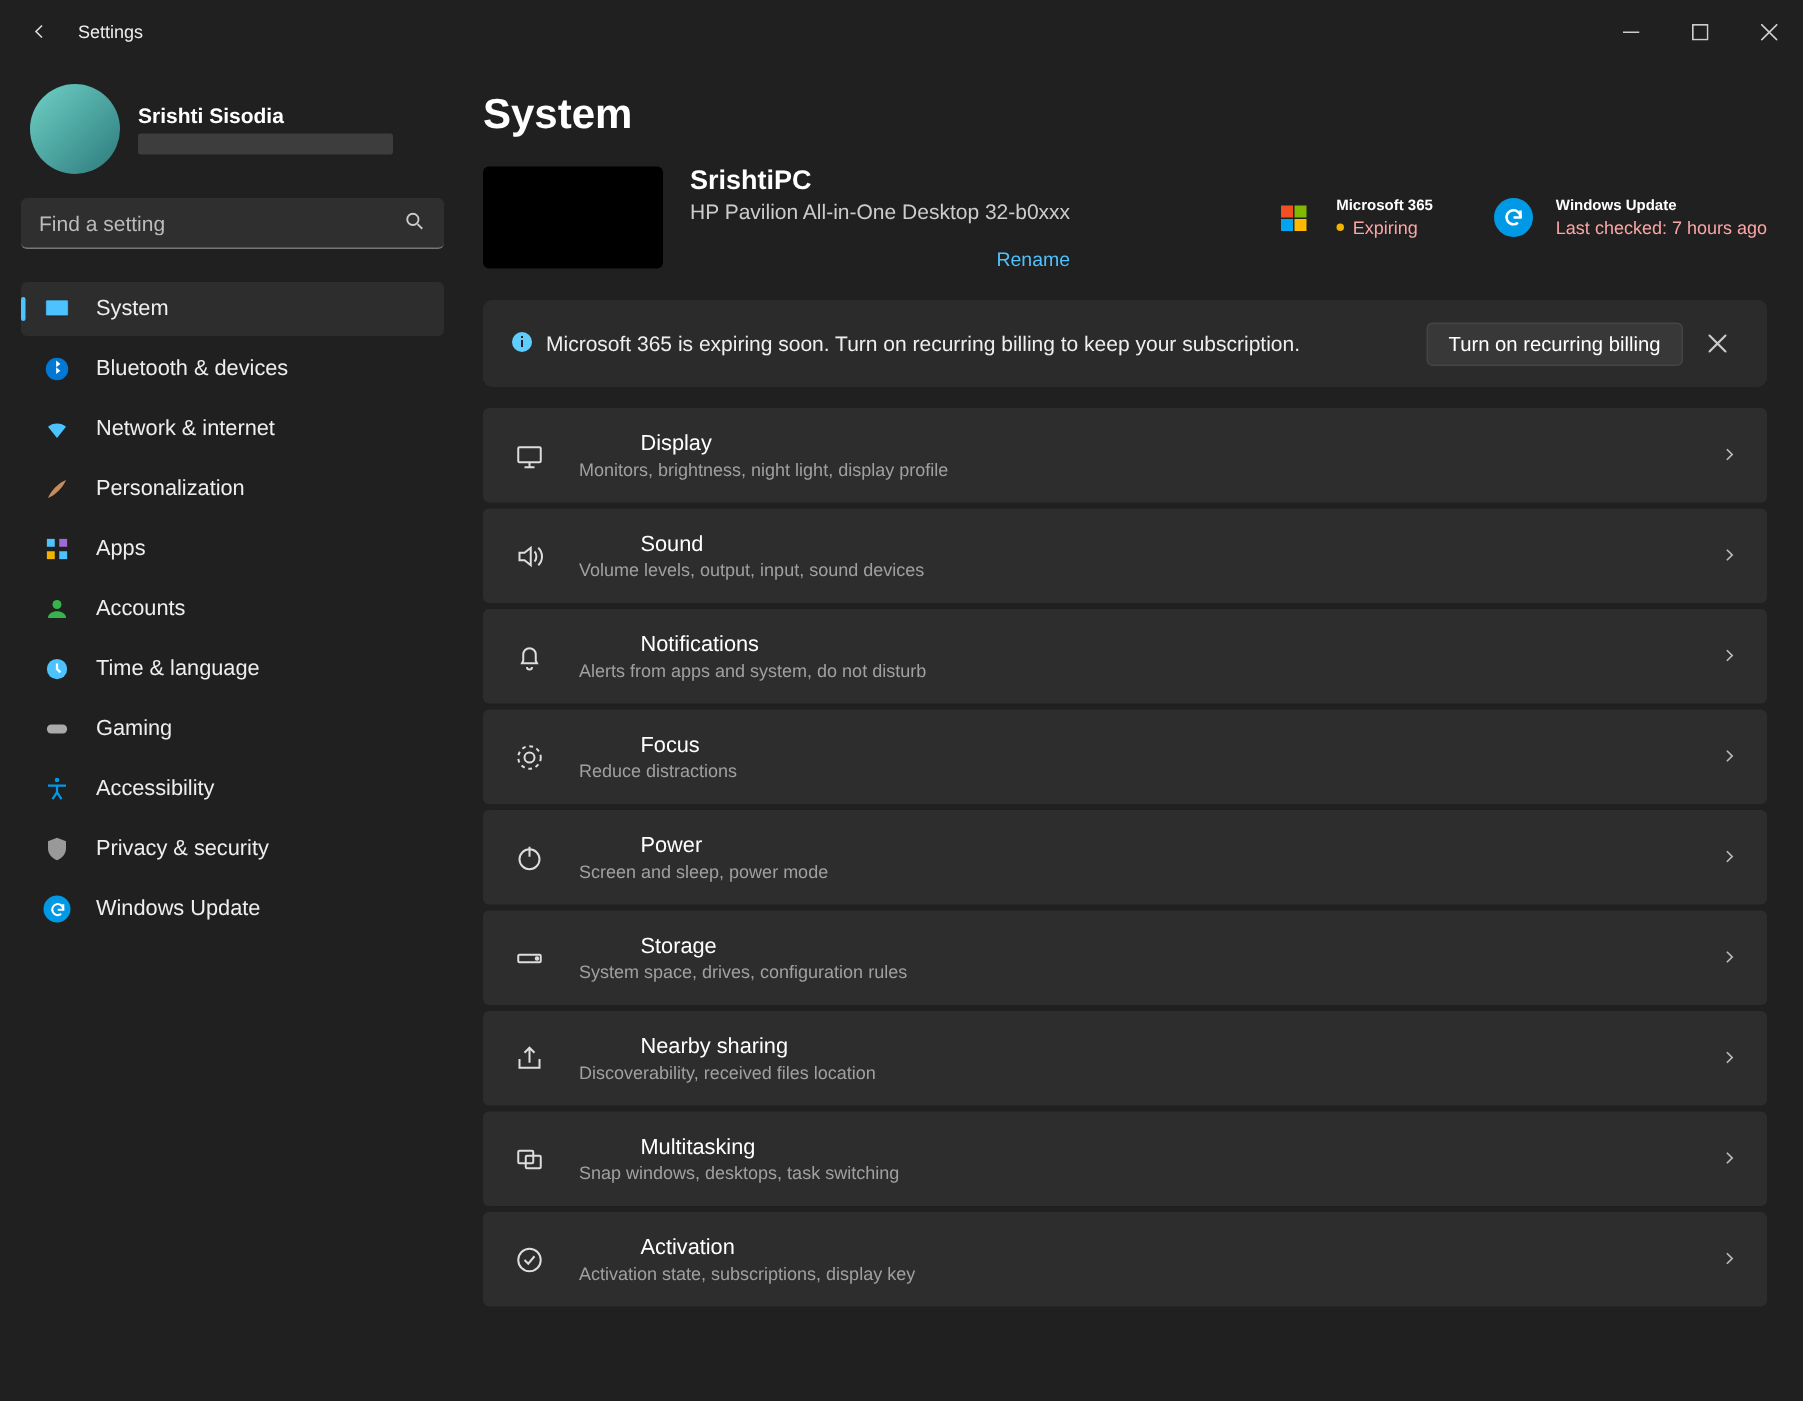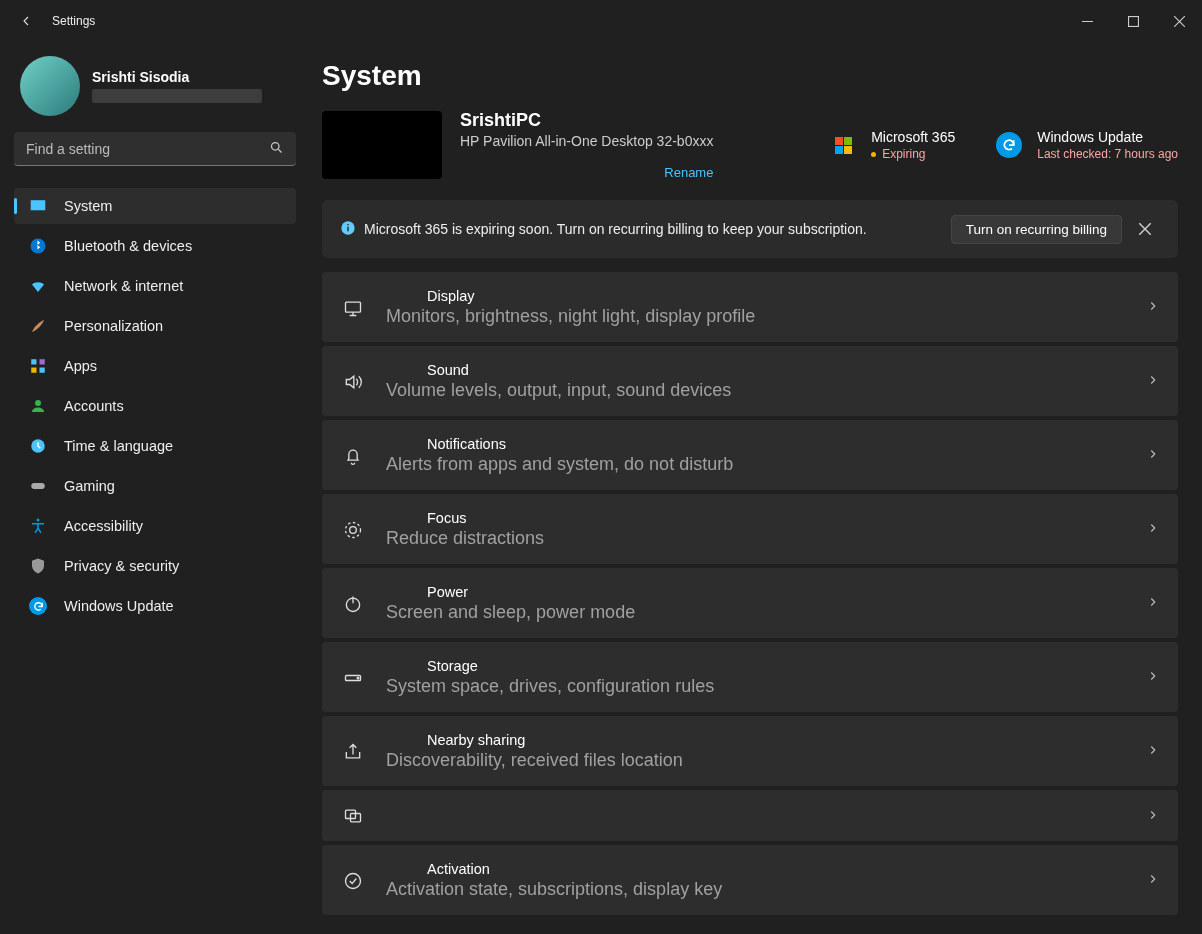--- a/index.html
+++ b/index.html
@@ -72,21 +72,21 @@
   .main h1 { font-size:28px; font-weight:600; margin-bottom:18px; }
 
   .device-row { display:flex; align-items:center; gap:18px; margin-bottom:20px; }
   .device-thumb { width:120px; height:68px; background:#000; border-radius:4px; }
   .device-info .dname { font-size:18px; font-weight:600; }
   .device-info .ddesc { font-size:14px; color:#ccc; margin-top:2px; }
   .device-info .drename { font-size:13px; color:#4cc2ff; margin-top:16px; cursor:pointer;text-align:right; }
   .device-spacer { flex:1; }
   .status-block { display:flex; align-items:center; gap:12px; margin-left:20px; }
   .status-block .sb-icon { width:32px; height:32px; display:flex; align-items:center; justify-content:center; }
-  .status-block .sb-t1 { font-weight:400; font-size:14px; }
+  .status-block .sb-t1 { font-weight:700; font-size:10px; }
   .status-block .sb-t2 { font-size:12px; color:#fca5a5; margin-top:2px; display:flex; align-items:center; gap:6px; }
   .dotc { width:5px;height:5px;border-radius:50%;background:#f2b200; }
 
   .banner {
     background:#2b2b2b;
     border-radius:6px;
     padding:14px 18px;
     display:flex; align-items:center; gap:8px;
     margin-bottom:14px;
   }
@@ -100,21 +100,21 @@
 
   .setting-card {
     background:#2d2d2d;
     border-radius:4px;
     padding:16px 18px 15px 18px;
     display:flex; align-items:center; gap:20px;
     margin-bottom:4px;
   }
   .setting-card .cicon { width:26px; display:flex; align-items:center; justify-content:center; color:#eee; }
   .setting-card .ctext .ctitle { font-size:14.5px; color:#fff;margin-left:41px; }
-  .setting-card .ctext .csub { font-size:18px; color:#a0a0a0; margin-top:2px; }
+  .setting-card .ctext .csub { font-size:12px; color:#a0a0a0; margin-top:2px; }
   .setting-card .chevron { margin-left:auto; color:#bbb; }
   svg { pointer-events:none; }
 
   
   .ms-grid { display:grid;grid-template-columns:8px 8px;grid-template-rows:8px 8px;gap:1px; }
   .ms-grid span:nth-child(1){background:#f25022;}
   .ms-grid span:nth-child(2){background:#7fba00;}
   .ms-grid span:nth-child(3){background:#00a4ef;}
   .ms-grid span:nth-child(4){background:#ffb900;}
 
@@ -446,20 +446,24 @@
           </svg></span>
     </div>
 
     <div class="setting-card">
       <span class="cicon">
           <svg width="20" height="20" viewBox="0 0 24 24" fill="none" stroke="#ddd" stroke-width="1.6">
             <rect x="3" y="5" width="12" height="10" rx="1"></rect>
             <rect x="9" y="9" width="12" height="10" rx="1"></rect>
           </svg>
         </span>
+      <div class="ctext">
+          <div class="ctitle">Multitasking</div>
+          <div class="csub">Snap windows, desktops, task switching</div>
+        </div>
       <span class="chevron"><svg width="14" height="14" viewBox="0 0 24 24" fill="none" stroke="#bbb" stroke-width="2">
             <path d="M9 6l6 6-6 6"></path>
           </svg></span>
     </div>
 
     <div class="setting-card">
       <span class="cicon">
           <svg width="20" height="20" viewBox="0 0 24 24" fill="none" stroke="#ddd" stroke-width="1.6">
             <circle cx="12" cy="12" r="9"></circle>
             <path d="M8 12l3 3 5-6"></path>

